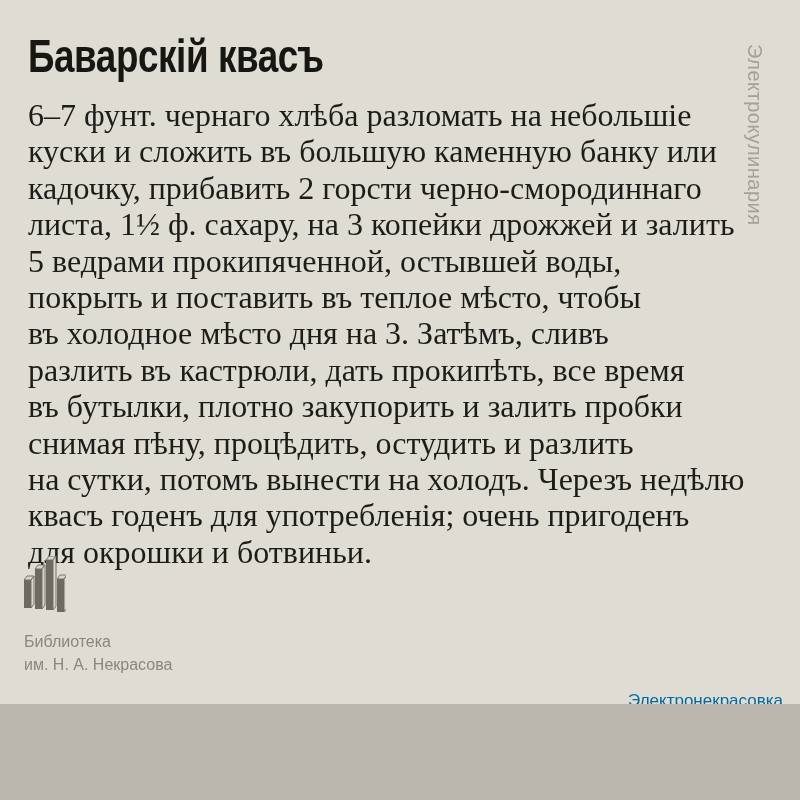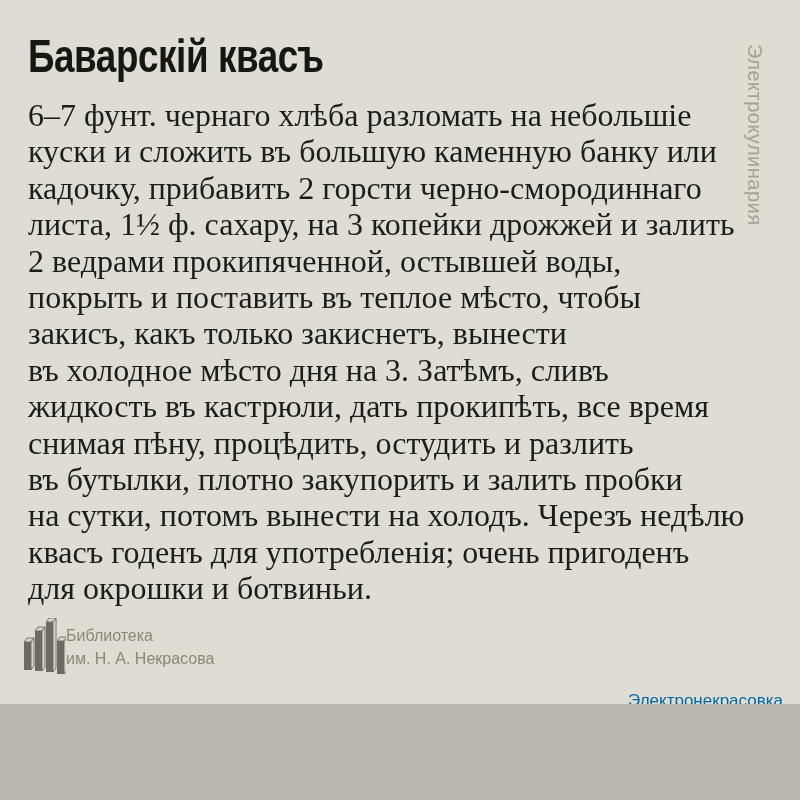--- a/index.html
+++ b/index.html
@@ -50,21 +50,23 @@
     font-size: 20px;
     letter-spacing: 0.5px;
     color: #a4a295;
     white-space: nowrap;
   }
   .footer-left {
     position: absolute;
     left: 24px;
     bottom: 26px;
     display: flex;
-    align-items: center;
+    align-items: flex-start;
+    gap: 14px;
+    flex-direction: column;
   }
   .library-logo { display: block; }
   .library-name {
     font-family: "Liberation Sans", sans-serif;
     font-size: 16px;
     line-height: 23px;
     color: #8a877c;
     padding-bottom: 2px;
     white-space: nowrap;
   }
@@ -84,27 +86,26 @@
 
 <div class="card">
 
   <h1 class="page-title">Баварскій квасъ</h1>
 
   <div class="recipe">
     <div class="recipe-line">6–7 фунт. чернаго хлѣба разломать на небольшіе</div>
     <div class="recipe-line">куски и сложить въ большую каменную банку или</div>
     <div class="recipe-line">кадочку, прибавить 2 горсти черно-смородиннаго</div>
     <div class="recipe-line">листа, 1½ ф. сахару, на 3 копейки дрожжей и залить</div>
-    <div class="recipe-line">2 ведрами прокипяченной, остывшей воды,</div>
+    <div class="recipe-line">5 ведрами прокипяченной, остывшей воды,</div>
     <div class="recipe-line">покрыть и поставить въ теплое мѣсто, чтобы</div>
-    <div class="recipe-line">закисъ, какъ только закиснетъ, вынести</div>
     <div class="recipe-line">въ холодное мѣсто дня на 3. Затѣмъ, сливъ</div>
-    <div class="recipe-line">жидкость въ кастрюли, дать прокипѣть, все время</div>
+    <div class="recipe-line">разлить въ кастрюли, дать прокипѣть, все время</div>
+    <div class="recipe-line">въ бутылки, плотно закупорить и залить пробки</div>
     <div class="recipe-line">снимая пѣну, процѣдить, остудить и разлить</div>
-    <div class="recipe-line">въ бутылки, плотно закупорить и залить пробки</div>
     <div class="recipe-line">на сутки, потомъ вынести на холодъ. Черезъ недѣлю</div>
     <div class="recipe-line">квасъ годенъ для употребленія; очень пригоденъ</div>
     <div class="recipe-line">для окрошки и ботвиньи.</div>
   </div>
 
   <div class="side-label">Электрокулинария</div>
 
   <div class="footer-left">
     <svg class="library-logo" width="42" height="60" viewBox="0 0 42 60" xmlns="http://www.w3.org/2000/svg">
 

